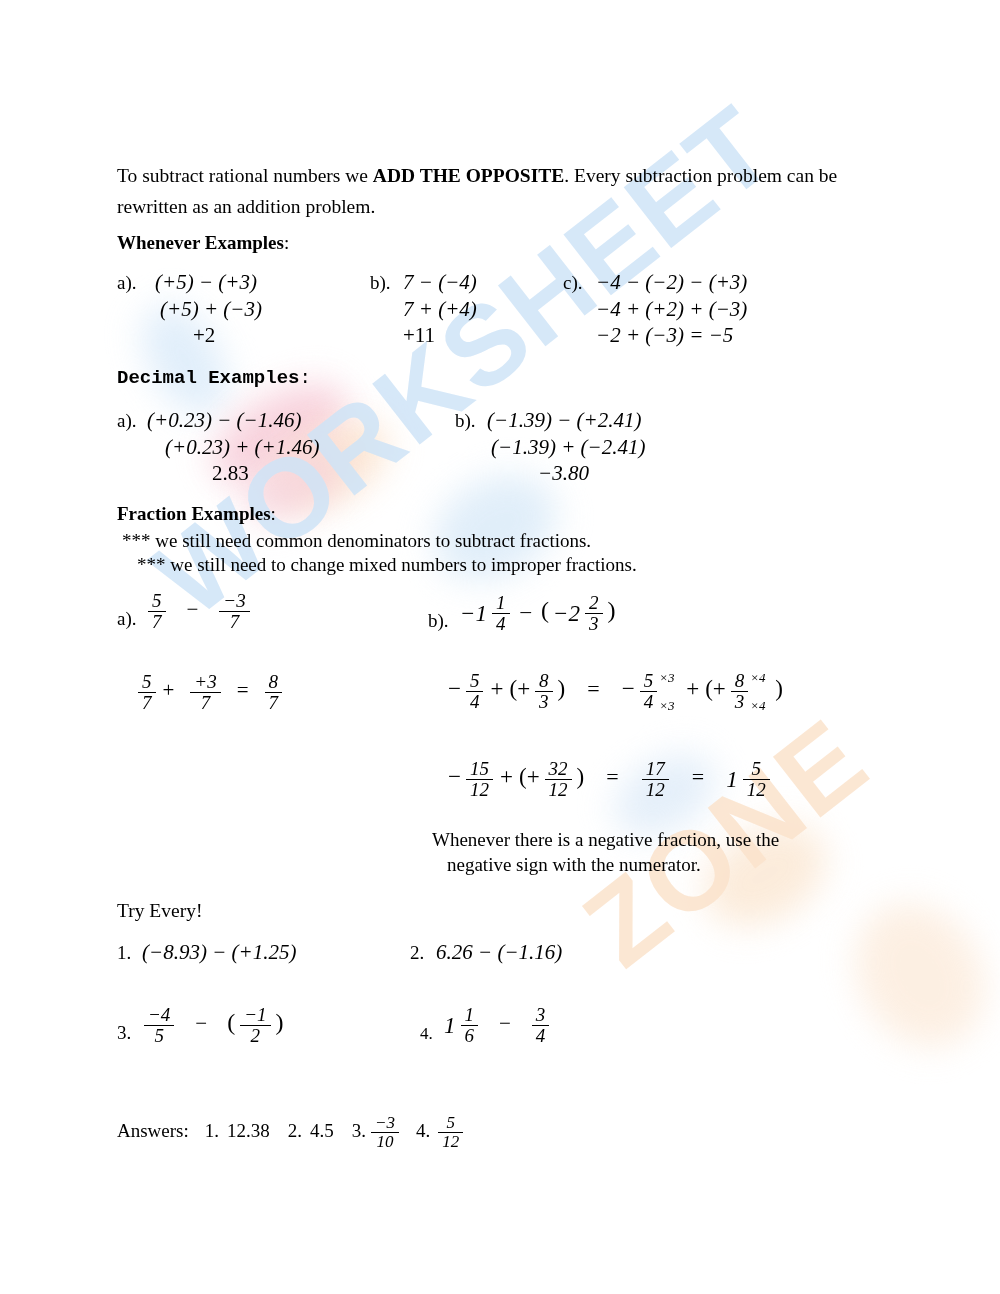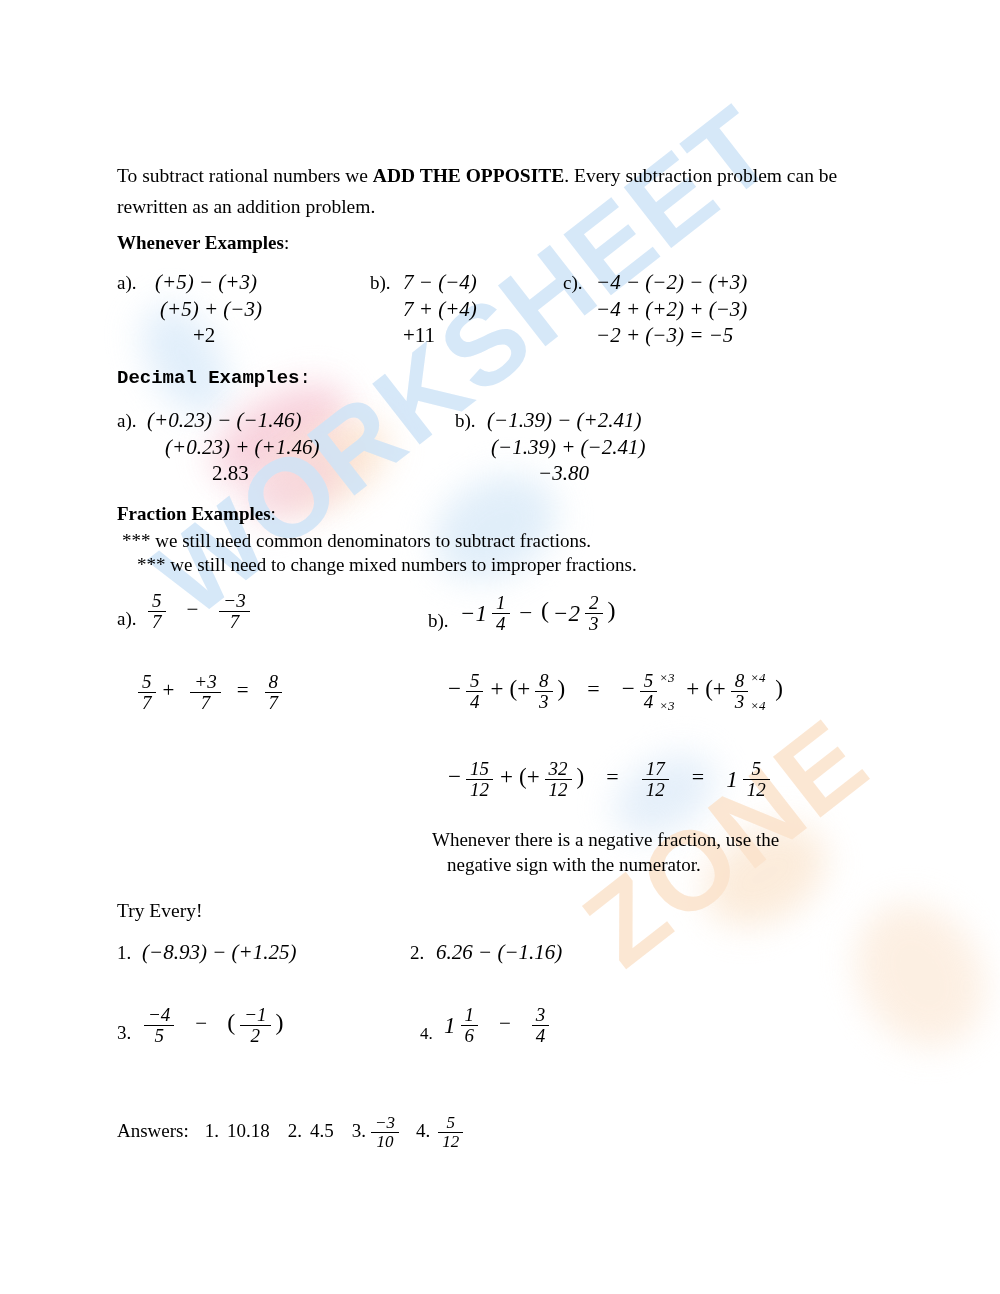--- a/index.html
+++ b/index.html
@@ -410,21 +410,21 @@
     <span class="op math-up" style="margin:0 14px;">−</span>
     <span class="frac">
       <span class="num">3</span>
       <span class="den">4</span>
     </span>
   </div>
 
   <div class="abs" style="left:117px; top:1115px;">
     <span class="label-plain">Answers:</span>
     <span class="label-plain" style="margin-left:12px;">1.</span>
-    <span class="label-plain" style="margin-left:4px;">10.18</span>
+    <span class="label-plain" style="margin-left:4px;">12.38</span>
     <span class="label-plain" style="margin-left:14px;">2.</span>
     <span class="label-plain" style="margin-left:4px;">4.5</span>
     <span class="label-plain" style="margin-left:14px;">3.</span>
     <span class="frac small">
       <span class="num">−3</span>
       <span class="den">10</span>
     </span>
     <span class="label-plain" style="margin-left:12px;">4.</span>
     <span class="frac small" style="margin-left:4px;">
       <span class="num">5</span>

